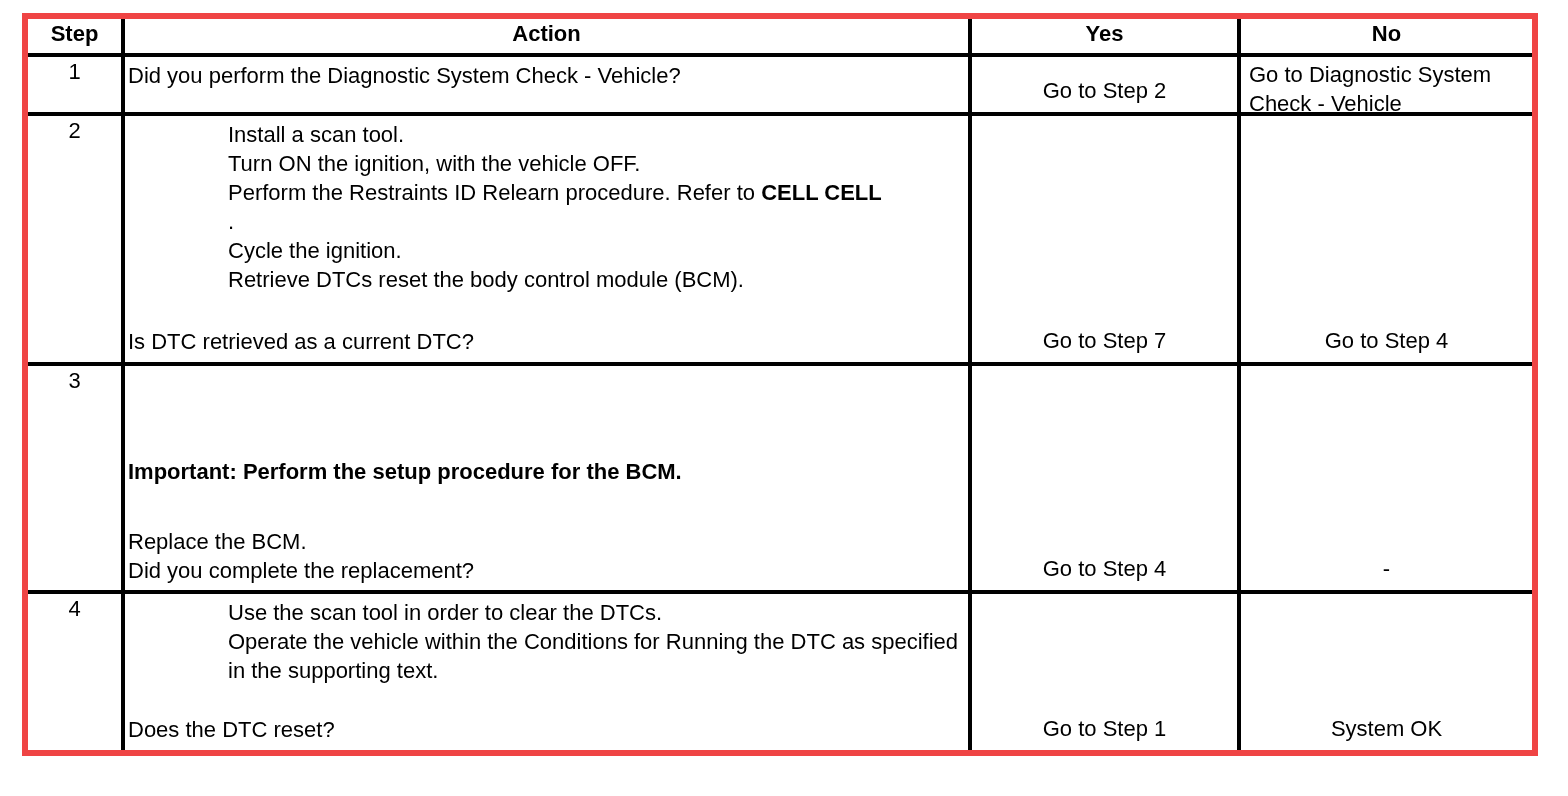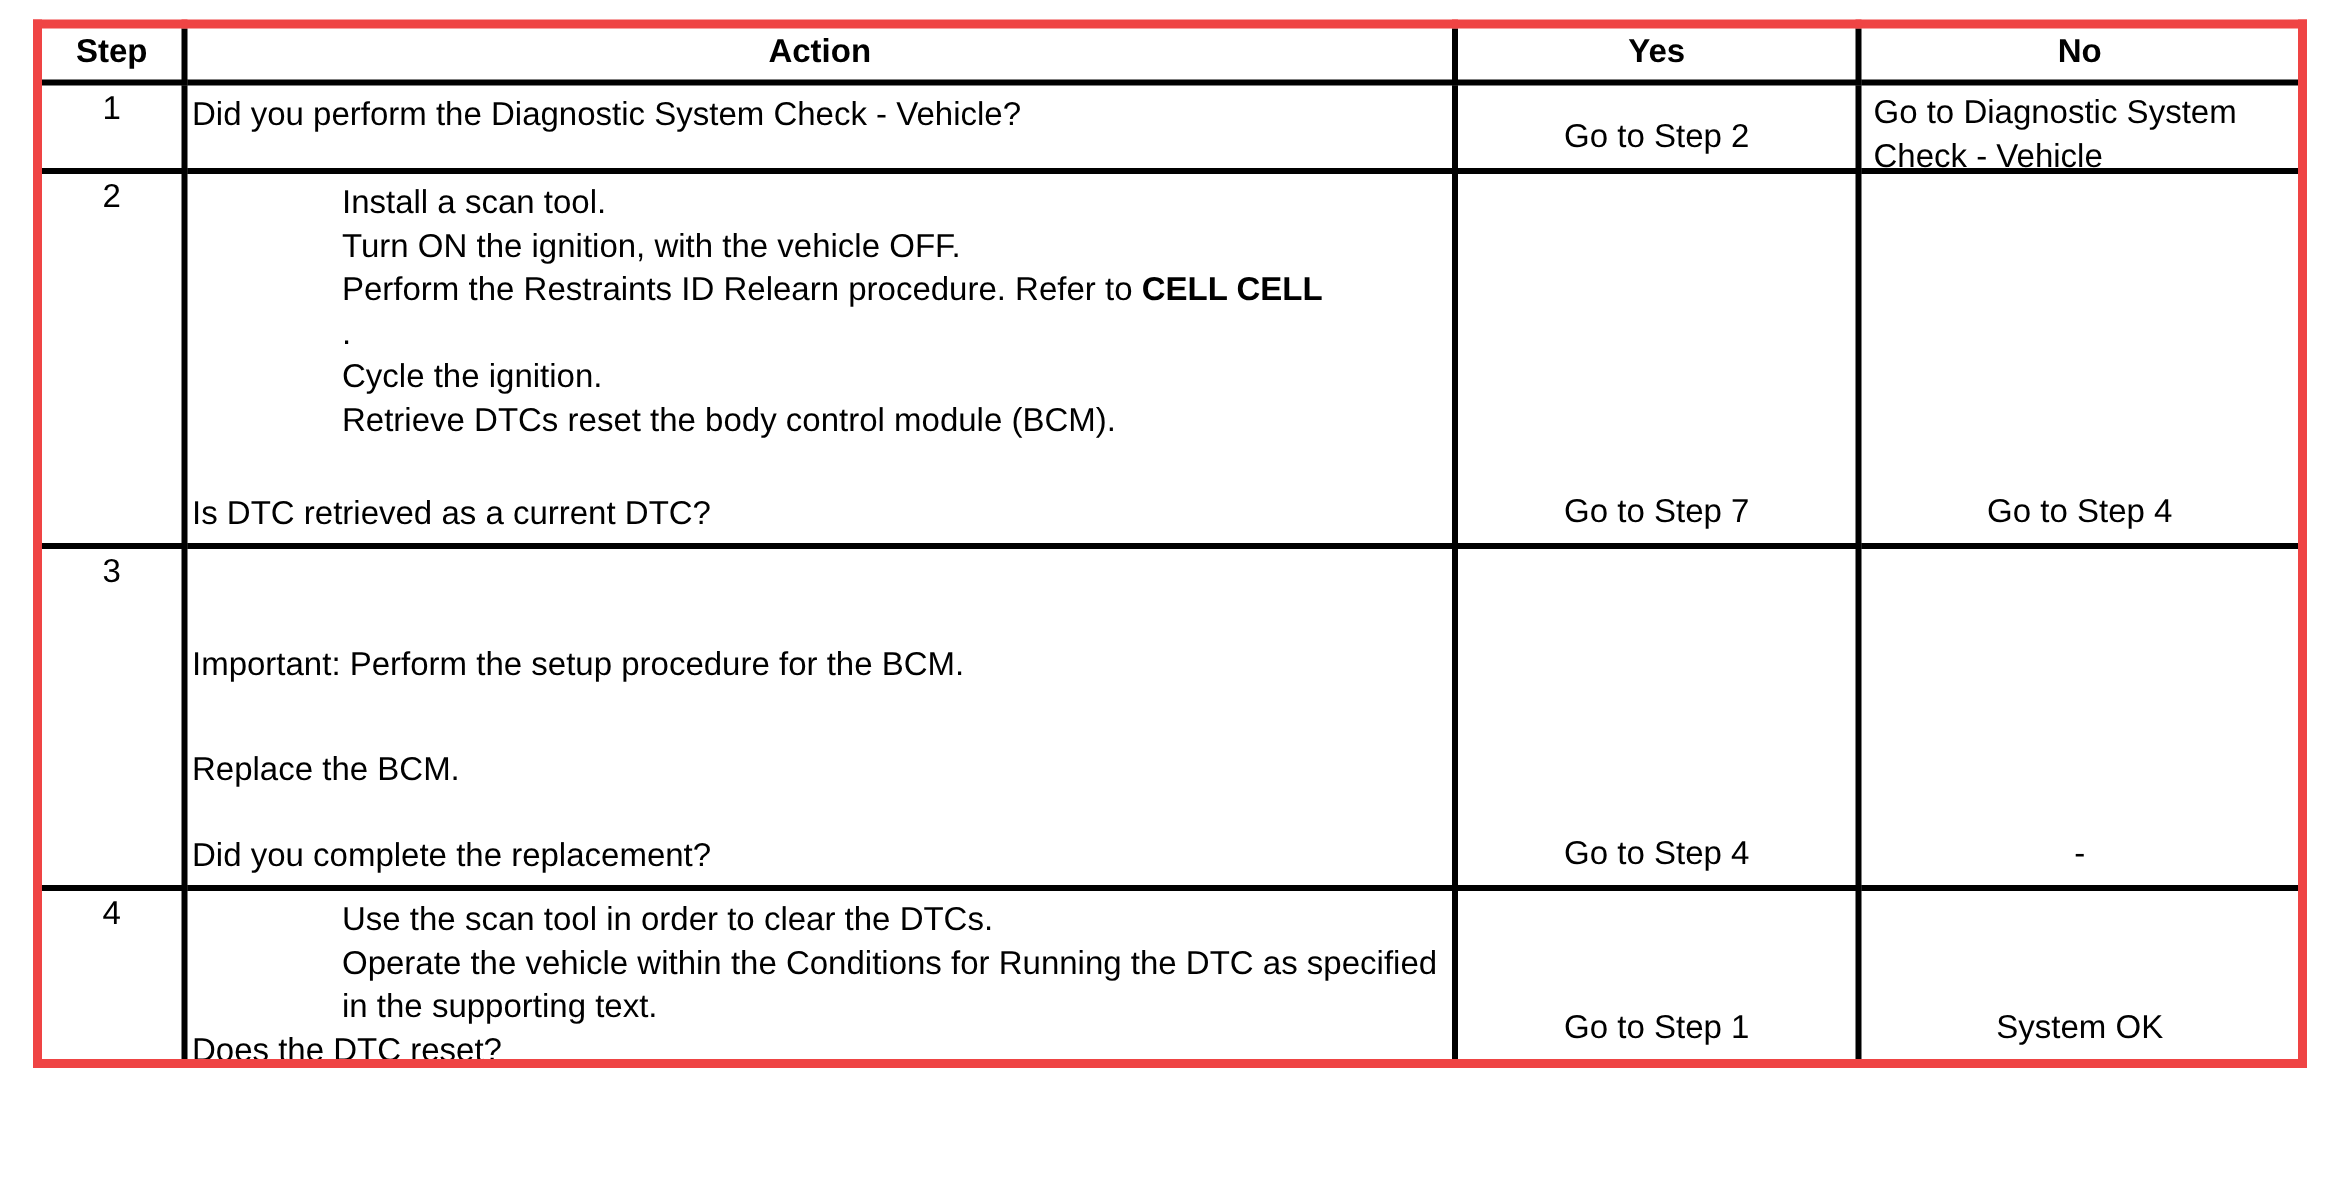--- a/index.html
+++ b/index.html
@@ -55,30 +55,30 @@
     display: flex;
     flex-direction: column;
     justify-content: flex-end;
     align-items: center;
     text-align: left;
     padding: 2px 8px 7px 8px;
   }
   tr.r1 .abox, tr.r1 .rbox { height: 55px; border-radius: 26px; }
   tr.r2 .abox, tr.r2 .rbox { height: 246px; }
   tr.r3 .abox, tr.r3 .rbox { height: 224px; }
-  tr.r4 .abox, tr.r4 .rbox { height: 112px; }
+  tr.r4 .abox, tr.r4 .rbox { height: 156px; }
 
   tr.r1 .abox { justify-content: flex-start; }
   tr.r1 .rbox.top-aligned { justify-content: flex-start; padding-top: 3px; }
 
   .list { padding-left: 100px; }
   .list-item { }
   .list-item.narrow { max-width: 660px; }
   .question { }
-  .important-line { font-weight: normal; }
+  .important-line { font-weight: bold; margin-top: 29px; }
   tr.r3 .top-block { margin-top: 58px; }
   tr.r3 .body-line { margin-top: 41px; }
   b { font-weight: bold; }
 </style>
 </head>
 <body>
 
 <div class="page">
   <table class="diag">
     <colgroup>

